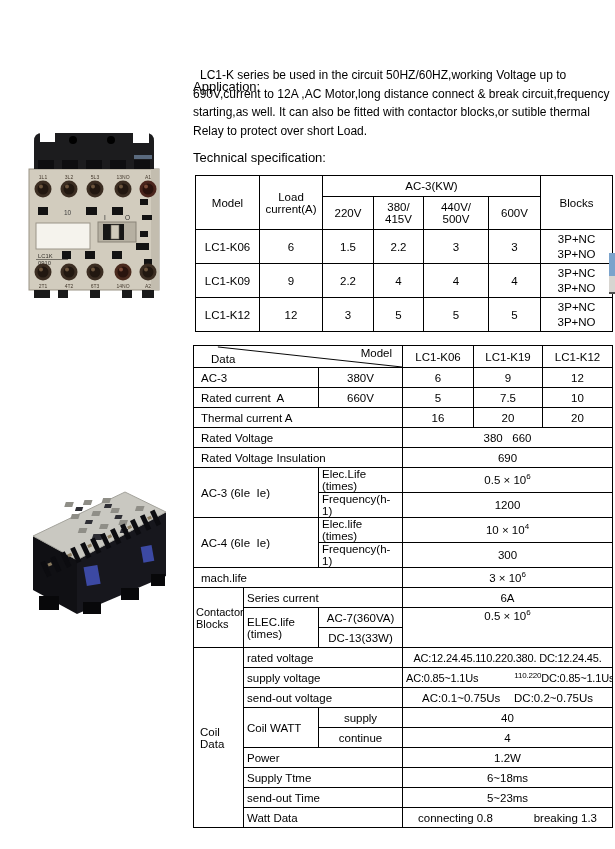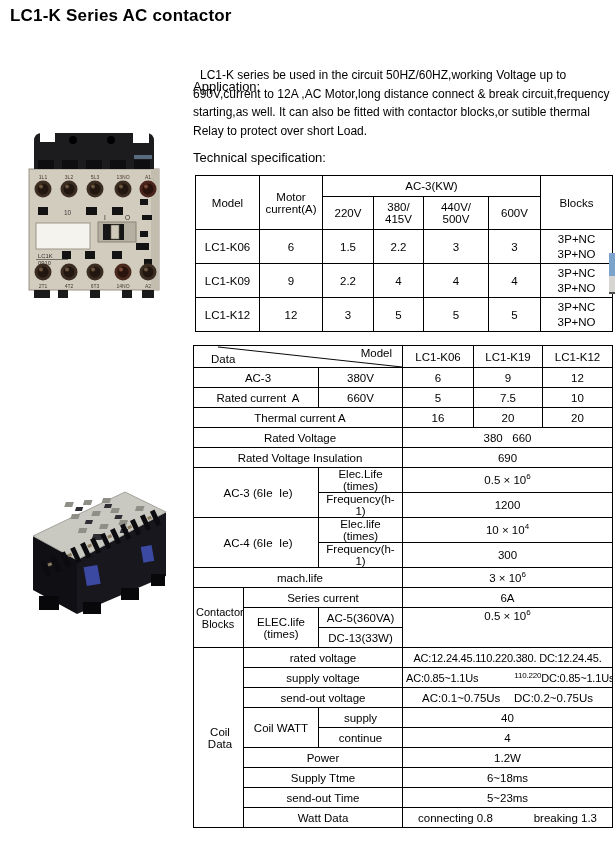--- a/index.html
+++ b/index.html
@@ -17,21 +17,21 @@
   .app-text {
     position:absolute; left:193px; top:66px; width:420px;
     font-size:12px; line-height:18.5px; text-indent:7px;
   }
 
   table { border-collapse:collapse; position:absolute; table-layout:fixed; background:#fff; }
   td {
     border:1px solid #000; font-size:11.5px; text-align:center;
     padding:0 3px; overflow:hidden; vertical-align:middle;
   }
-  .left  { text-align:center; padding-left:7px; }
+  .left  { text-align:left; padding-left:7px; }
   .pre   { white-space:pre-line; }
   .nbsp  { white-space:pre; }
 
   
   .spec-table { left:195px; top:175px; width:417px; }
   .spec-table .hr1 td { height:20px; }
   .spec-table .hr2 td { height:32px; }
   .spec-table .dr  td { height:33px; }
   .blocks-cell { line-height:15px; }
 
@@ -54,21 +54,20 @@
   
   .scroll-thumb { position:absolute; left:609px; width:6px; }
   .thumb-blue { top:253px; height:23px; background:#7ba3cc; }
   .thumb-gray { top:276px; height:16px; background:#d7d5d1; border-bottom:2px solid #4d4d4d; }
 </style>
 </head>
 <body>
 
 <div class="page">
 
-  <div class="page-title">LC1-K Series AC contactor</div>
 
   <svg class="photo" style="left:28px; top:131px;" width="132" height="167" viewBox="0 0 132 167">
     <rect x="1" y="38" width="130" height="121" fill="#d2ccbe" stroke="#9a9385" stroke-width="1"></rect>
     <rect x="123" y="38" width="8" height="121" fill="#c3bdaf"></rect>
     <path d="M6,10 Q6,2 14,2 L118,2 Q126,2 126,10 L126,38 L6,38 Z" fill="#1c1c1e"></path>
     <rect x="12" y="0" width="15" height="11" fill="#ffffff"></rect>
     <rect x="105" y="0" width="16" height="12" fill="#ffffff"></rect>
     <circle cx="45" cy="9" r="4" fill="#000"></circle>
     <circle cx="83" cy="9" r="4" fill="#000"></circle>
     <g fill="#0e0e10">
@@ -245,21 +244,21 @@
         <col style="width:63px">
         <col style="width:51px">
       <col style="width:50px">
         <col style="width:65px">
         <col style="width:52px">
         <col style="width:72px">
     </colgroup>
     <tbody>
         <tr class="hr1">
       <td rowspan="2">Model</td>
-      <td rowspan="2" class="pre">Motor
+      <td rowspan="2" class="pre">Load
 current(A)</td>
       <td colspan="4">AC-3(KW)</td>
       <td rowspan="2">Blocks</td>
     </tr>
     <tr class="hr2">
       <td class="pre">220V</td>
       <td class="pre">380/
 415V</td>
       <td class="pre">440V/
 500V</td>
@@ -372,21 +371,21 @@
     </tr>
     <tr>
       <td rowspan="3" class="left pre" style="padding-left:2px; font-size:11px">Contactor
 Blocks</td>
       <td colspan="2" class="left" style="padding-left:3px">Series current</td>
       <td colspan="3">6A</td>
     </tr>
     <tr>
       <td rowspan="2" class="left pre" style="padding-left:3px">ELEC.life
 (times)</td>
-      <td>AC-5(360VA)</td>
+      <td>AC-7(360VA)</td>
       <td colspan="3" rowspan="2" style="vertical-align:top; padding-top:2px"><span>0.5 × 10</span><sup>6</sup></td>
     </tr>
     <tr>
       <td>DC-13(33W)</td>
     </tr>
     <tr>
       <td rowspan="9" class="left pre" style="padding-left:6px">Coil
 Data</td>
       <td colspan="2" class="left" style="padding-left:3px">rated voltage</td>
       <td colspan="3" class="narrow">AC:12.24.45.110.220.380. DC:12.24.45.</td>

